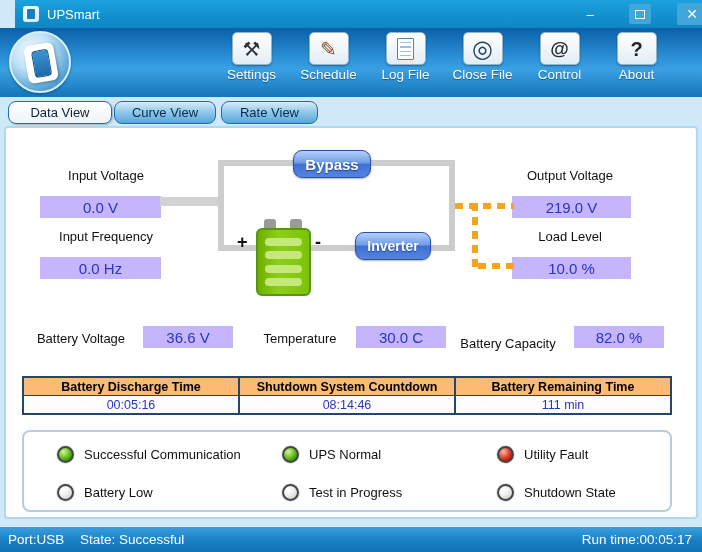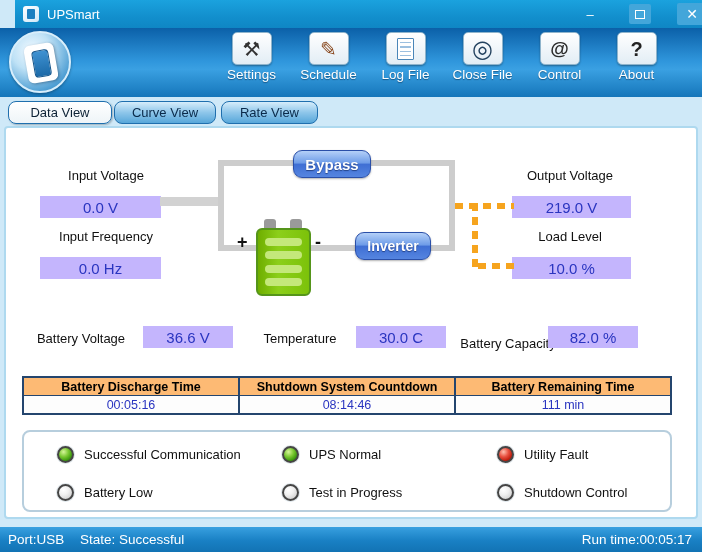--- a/index.html
+++ b/index.html
@@ -219,21 +219,21 @@
         <div class="bar"></div>
     </div>
     <span class="bat-sign sign-plus">+</span>
     <span class="bat-sign sign-minus">-</span>
 
     <div class="lbl" style="left:10px; top:203px; width:130px;">Battery Voltage</div>
     <div class="field" style="left:137px; top:198px; width:90px;">36.6 V</div>
     <div class="lbl" style="left:244px; top:203px; width:100px;">Temperature</div>
     <div class="field" style="left:350px; top:198px; width:90px;">30.0 C</div>
     <div class="lbl" style="left:442px; top:208px; width:120px;">Battery Capacity</div>
-    <div class="field" style="left:542px; top:198px; width:90px;">82.0 %</div>
+    <div class="field" style="left:568px; top:198px; width:90px;">82.0 %</div>
 
     <div class="time-table">
       <div class="tt-col">
         <div class="tt-head">Battery Discharge Time</div>
         <div class="tt-val">00:05:16</div>
       </div>
       <div class="tt-col">
         <div class="tt-head">Shutdown System Countdown</div>
         <div class="tt-val">08:14:46</div>
       </div>
@@ -259,21 +259,21 @@
       <div class="status-item" style="left:473px; top:12px;">
         <span class="led" data-state="red"></span>
         <span class="status-label">Utility Fault</span>
       </div>
       <div class="status-item" style="left:258px; top:50px;">
         <span class="led" data-state="off"></span>
         <span class="status-label">Test in Progress</span>
       </div>
       <div class="status-item" style="left:473px; top:50px;">
         <span class="led" data-state="off"></span>
-        <span class="status-label">Shutdown Control</span>
+        <span class="status-label">Shutdown State</span>
       </div>
     </div>
 
   </div>
 
   <div class="statusbar">
     <span class="sb-port">Port:USB</span>
     <span class="sb-state">State: Successful</span>
     <span class="sb-runtime">Run time:00:05:17</span>
   </div>

